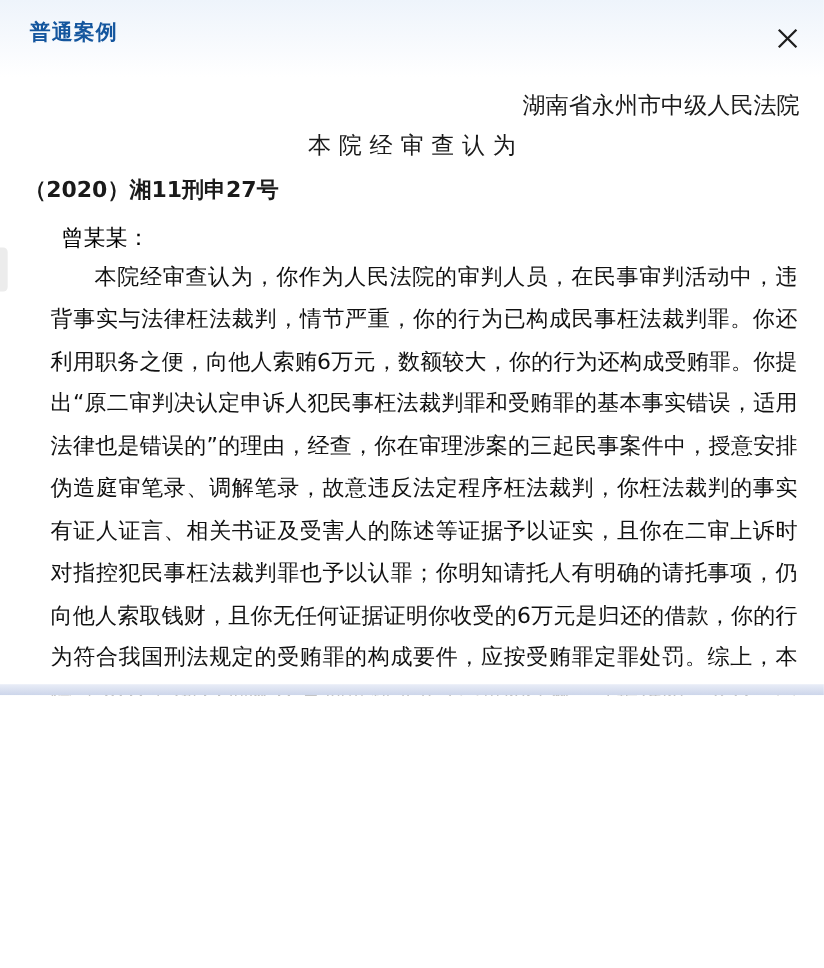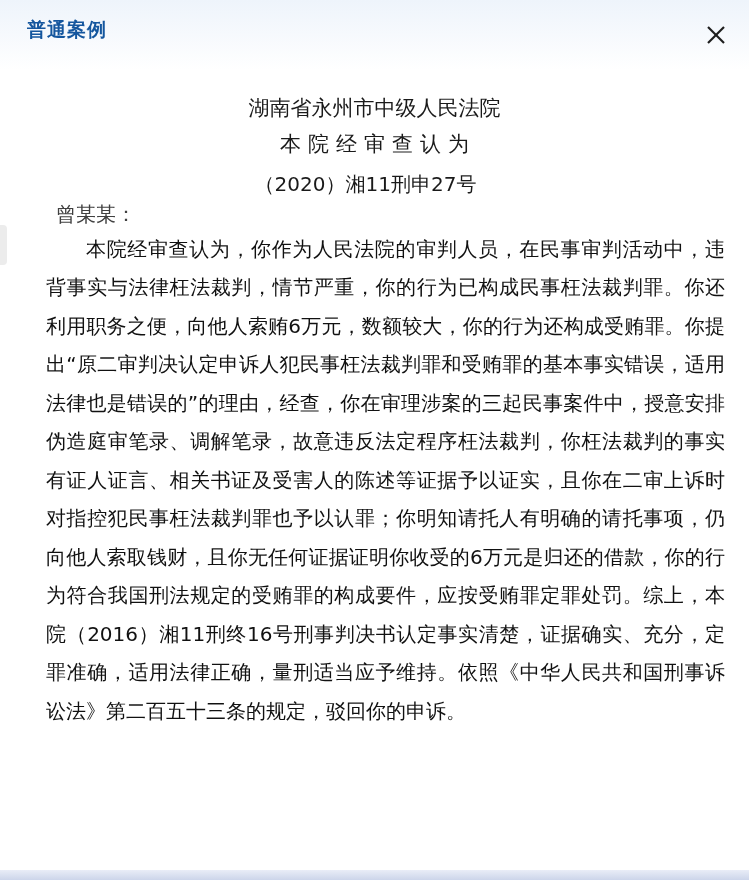--- a/index.html
+++ b/index.html
@@ -12,21 +12,21 @@
     height: 880px;
     overflow: hidden;
     background: #ffffff;
     font-family: "Liberation Sans", "DejaVu Sans", sans-serif;
     -webkit-font-smoothing: antialiased;
   }
 
   .viewport {
     position: relative;
     width: 749px;
-    height: 880px;
+    height: 632px;
     background: #ffffff;
     box-sizing: border-box;
     overflow: hidden;
   }
 
   
   .header {
     position: relative;
     height: 70px;
     background: linear-gradient(180deg, #eef4fb 0%, #f6f9fd 48%, #ffffff 100%);
@@ -70,50 +70,51 @@
   }
 
   
   .doc {
     position: relative;
     padding: 0 22px 0 22px;
     box-sizing: border-box;
   }
 
   .doc-heading {
-    text-align: center;
+    text-align: right;
     font-size: 21px;
     color: #1a1a1a;
     line-height: 1.35;
-    margin-top: 24px;
+    margin-top: 12px;
     font-family: "DejaVu Sans", "Liberation Sans", sans-serif;
   }
   .doc-subheading {
     text-align: center;
     font-size: 21px;
     color: #1a1a1a;
     line-height: 1.35;
     letter-spacing: 7px;
     padding-left: 7px;
     margin-top: 8px;
     font-family: "DejaVu Sans", "Liberation Sans", sans-serif;
   }
   .doc-caseno {
-    text-align: center;
+    text-align: left;
     font-size: 20px;
     color: #1a1a1a;
     margin-top: 12px;
     padding-right: 18px;
     font-family: "DejaVu Sans", "Liberation Sans", sans-serif;
+    font-weight: bold;
   }
 
   .doc-salutation {
     font-size: 20px;
-    color: #404040;
-    margin-top: 0;
+    color: #000000;
+    margin-top: 14px;
     padding-left: 34px;
     line-height: 1.6;
     font-family: "DejaVu Sans", "Liberation Sans", sans-serif;
   }
 
   .doc-para {
     font-size: 20px;
     color: #111111;
     line-height: 38.5px;
     text-align: justify;

